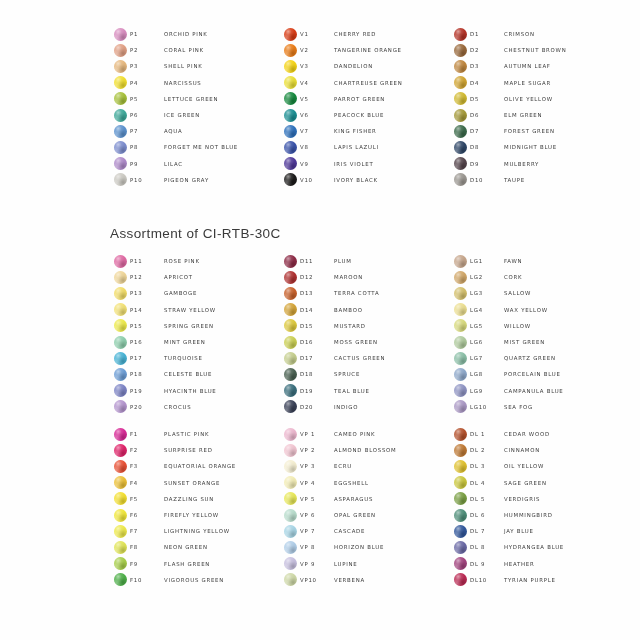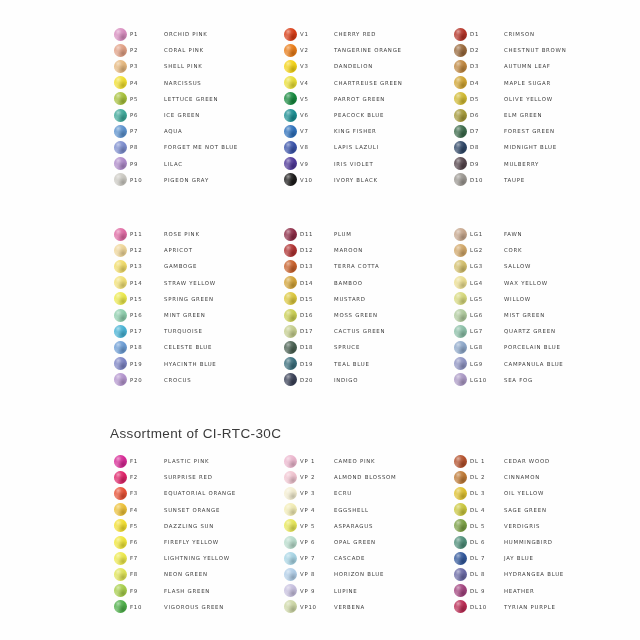--- a/index.html
+++ b/index.html
@@ -370,20 +370,21 @@
                 <div class="grain"></div>
               </div>
             </div>
             <div class="code">D10</div>
             <div class="cname">TAUPE</div>
           </div>
         </div>
       </div>
   </div>
   <div class="section" id="section-1" style="top:226px;">
+    <h2 class="section-title">Assortment of CI-RTB-30C</h2>
     <div class="cols">
         <div class="col">
           <div class="swatch-row">
             <div class="dot-wrap">
               <div class="dot" style="background: rgb(224, 107, 164);">
                 <div class="grain"></div>
               </div>
             </div>
             <div class="code">P11</div>
             <div class="cname">ROSE PINK</div>
@@ -650,21 +651,20 @@
                 <div class="grain"></div>
               </div>
             </div>
             <div class="code">LG10</div>
             <div class="cname">SEA FOG</div>
           </div>
         </div>
       </div>
   </div>
   <div class="section" id="section-2" style="top:426px;">
-    <h2 class="section-title">Assortment of CI-RTC-30C</h2>
     <div class="cols">
         <div class="col">
           <div class="swatch-row">
             <div class="dot-wrap">
               <div class="dot" style="background: rgb(216, 42, 150);">
                 <div class="grain"></div>
               </div>
             </div>
             <div class="code">F1</div>
             <div class="cname">PLASTIC PINK</div>

